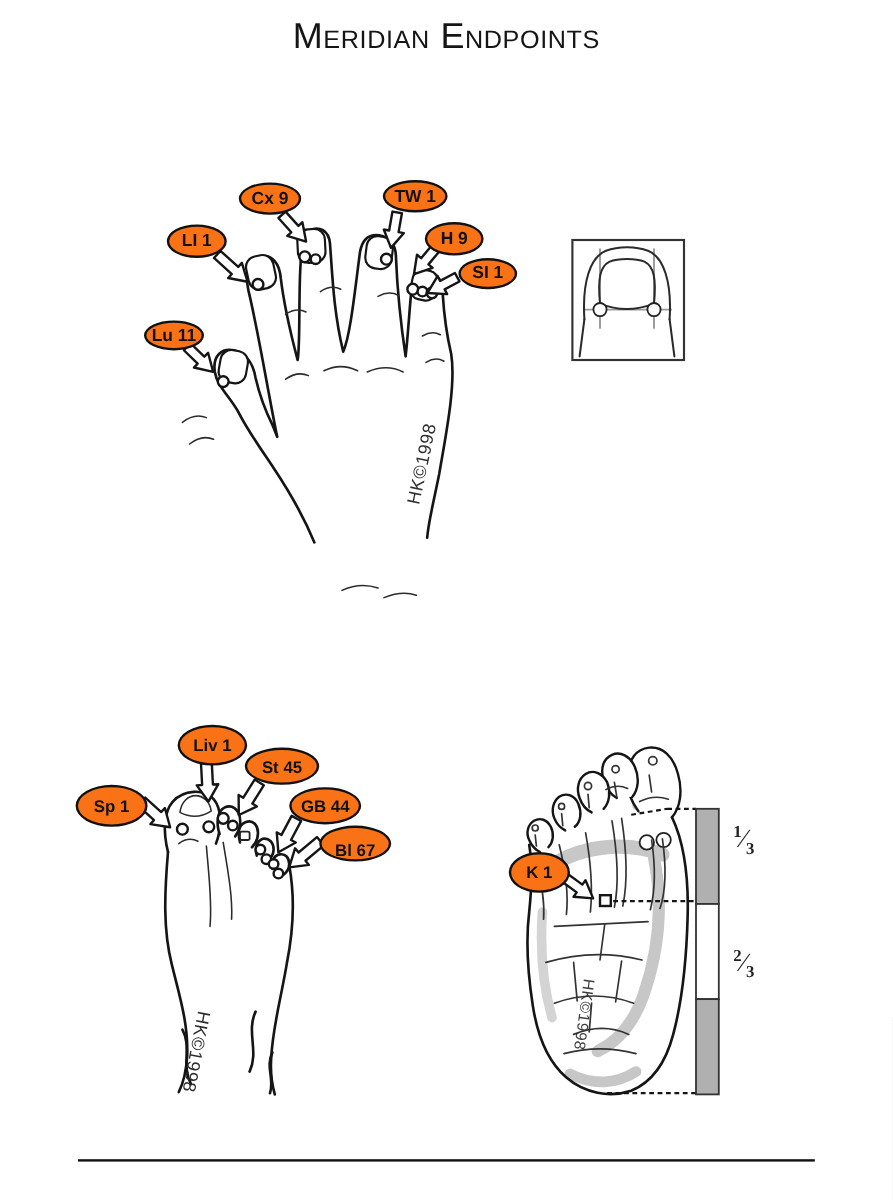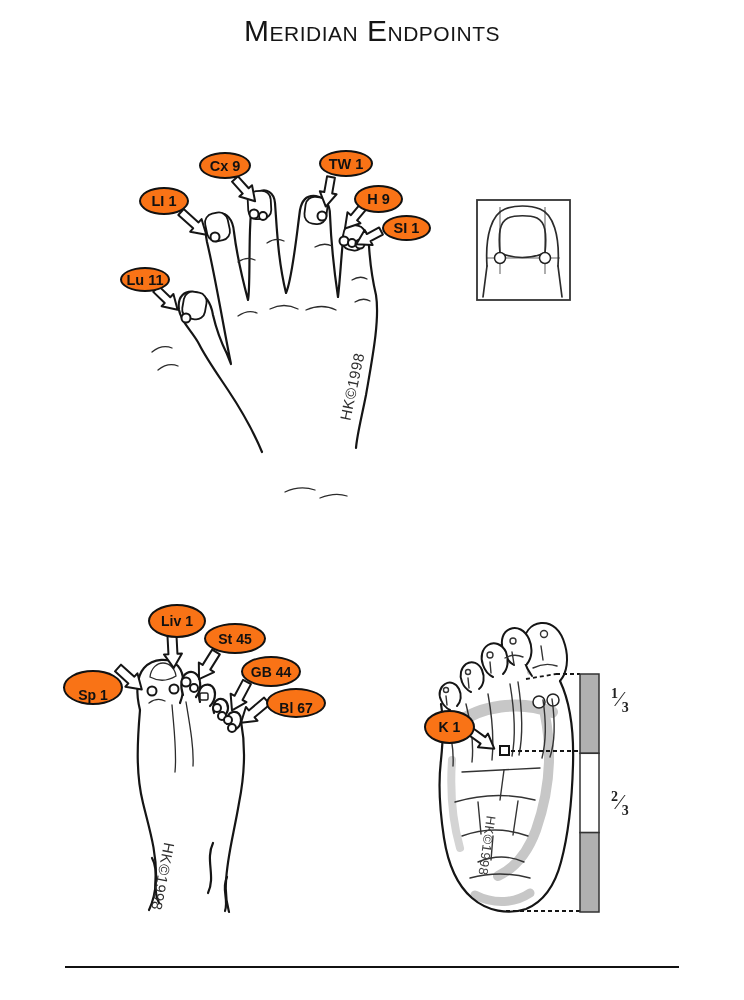--- a/index.html
+++ b/index.html
@@ -219,21 +219,21 @@
   <div class="ellipse-label hand-lbl" style="left:319px;top:150px;width:50px;height:23px;">
       <span>TW 1</span>
     </div>
   <div class="ellipse-label hand-lbl" style="left:354px;top:185px;width:45px;height:24px;">
       <span>H 9</span>
     </div>
   <div class="ellipse-label hand-lbl" style="left:382px;top:215px;width:45px;height:22px;">
       <span>SI 1</span>
     </div>
 
-  <div class="ellipse-label foot-lbl" style="left:63px;top:670px;width:56px;height:31px;align-items:flex-end;">
+  <div class="ellipse-label foot-lbl" style="left:63px;top:654px;width:56px;height:31px;">
       <span>Sp 1</span>
     </div>
   <div class="ellipse-label foot-lbl" style="left:148px;top:604px;width:54px;height:30px;">
       <span>Liv 1</span>
     </div>
   <div class="ellipse-label foot-lbl" style="left:204px;top:623px;width:58px;height:27px;">
       <span>St 45</span>
     </div>
   <div class="ellipse-label foot-lbl" style="left:241px;top:656px;width:56px;height:27px;">
       <span>GB 44</span>

